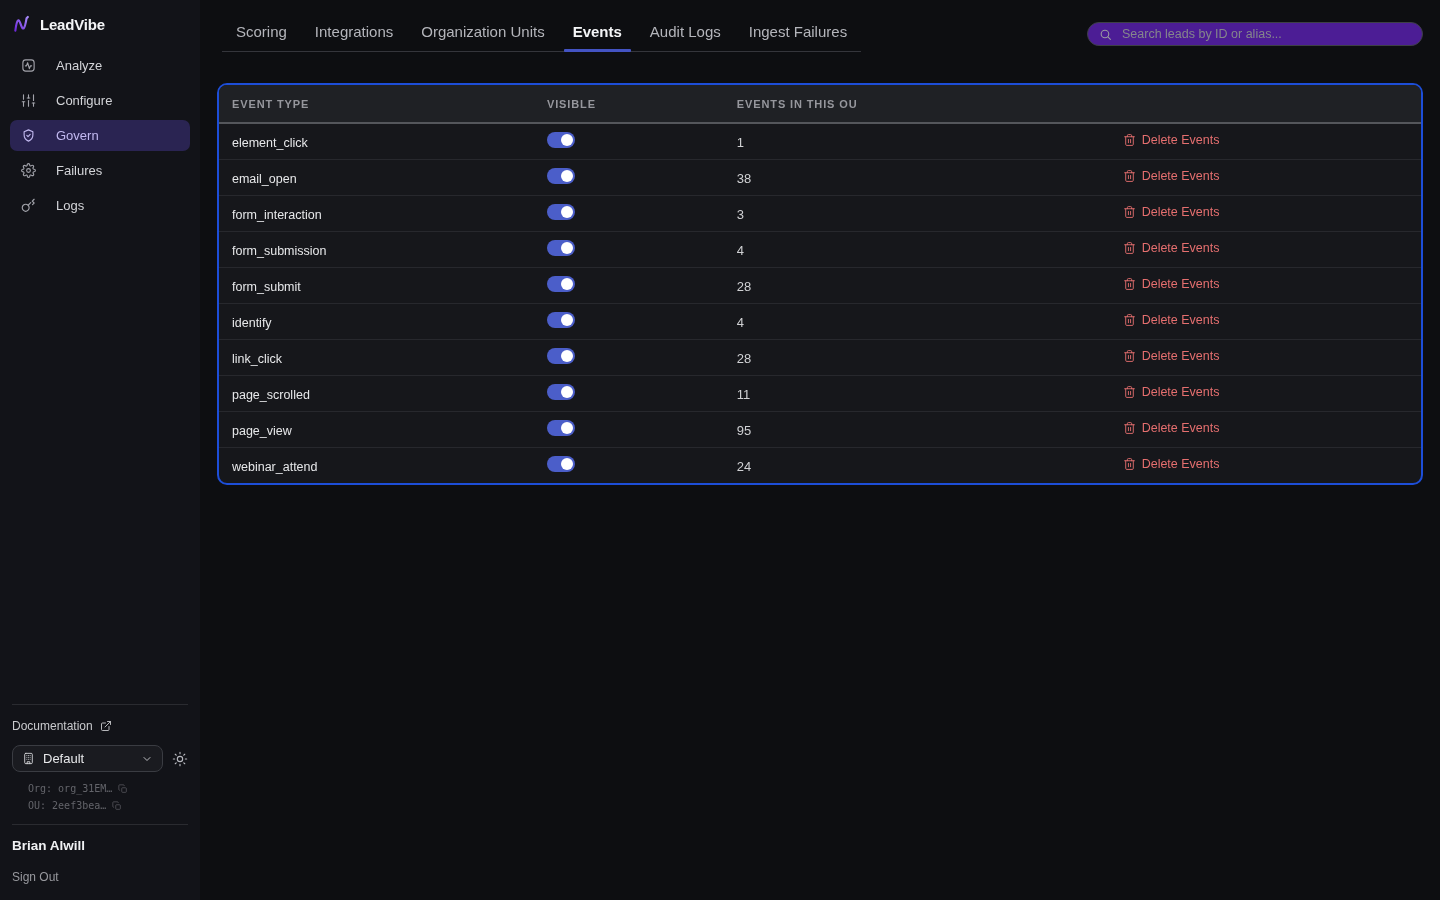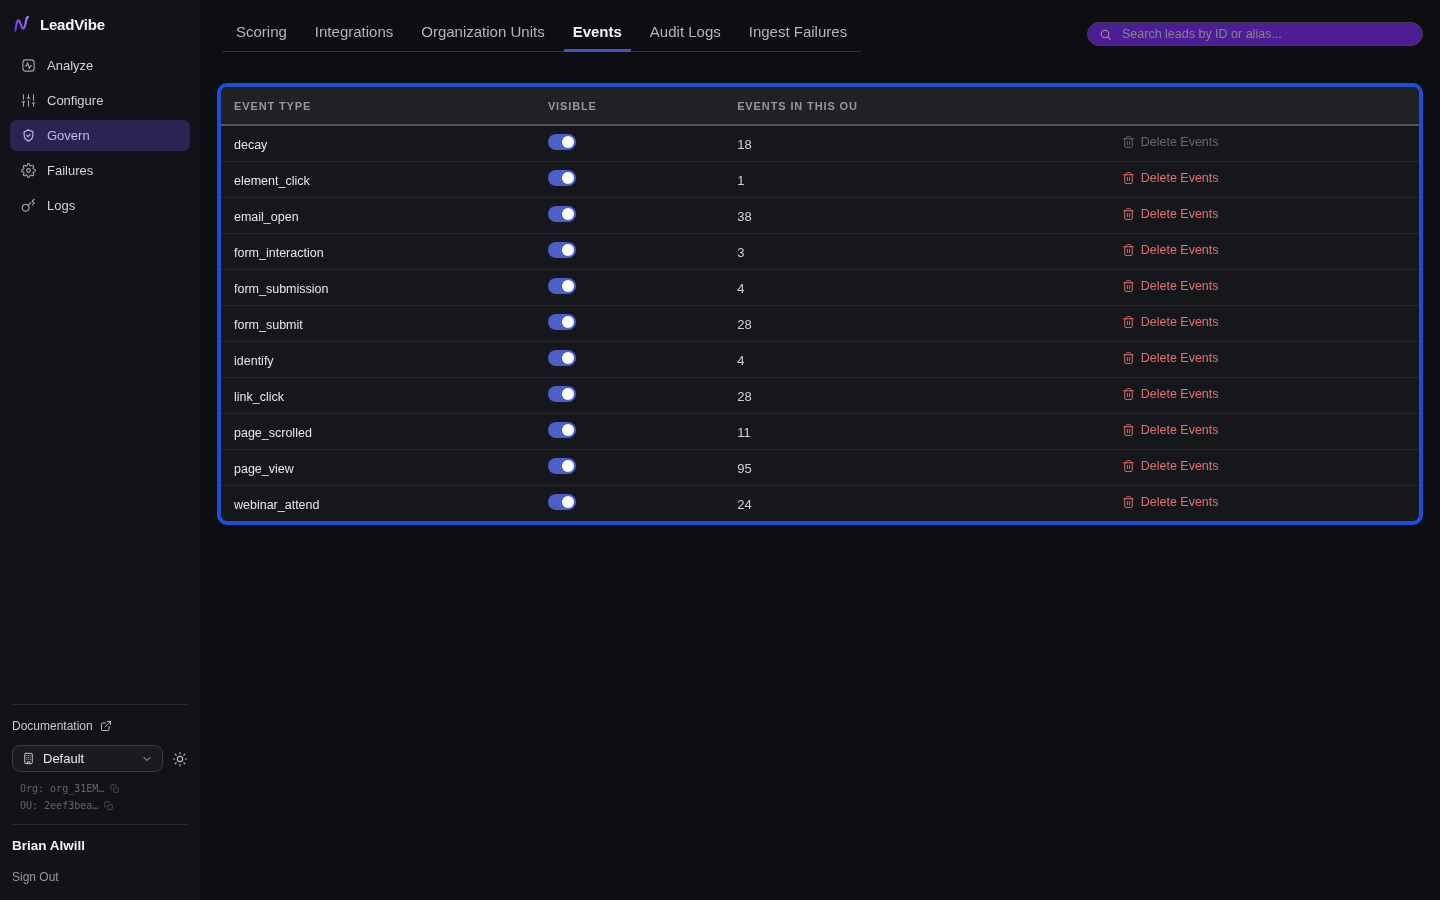--- a/index.html
+++ b/index.html
@@ -13,42 +13,42 @@
   
   .sidebar{
     width:200px;min-width:200px;background:#121318;
     display:flex;flex-direction:column;box-sizing:border-box;
     padding:12px 0 12px;
   }
   .logo-row{display:flex;align-items:center;gap:8px;padding:2px 12px 16px;}
   .logo-row .brand{font-size:15px;font-weight:700;color:#f4f5f7;letter-spacing:-.2px;}
   .nav{display:flex;flex-direction:column;gap:4px;padding:0 10px;}
   .nav-item{
-    display:flex;align-items:center;gap:11px;padding:8px 11px;
+    display:flex;align-items:center;gap:20px;padding:8px 11px;
     border-radius:7px;font-size:13px;color:#d3d4d8;cursor:pointer;text-align:center;
   }
   .nav-item svg{width:15px;height:15px;stroke:#a2a3aa;fill:none;stroke-width:1.8;stroke-linecap:round;stroke-linejoin:round;}
   .nav-item.active{background:#2a2452;color:#c2b9f0;}
   .nav-item.active svg{stroke:#c2b9f0;}
   .sidebar-footer{margin-top:auto;padding:0 12px;}
   .divider{border:none;border-top:1px solid #2a2b30;margin:0;}
   .doc-row{display:flex;align-items:center;gap:7px;font-size:12px;color:#c9cacd;margin:14px 0 12px;cursor:pointer;}
   .doc-row svg{width:12px;height:12px;stroke:#c9cacd;fill:none;stroke-width:1.8;stroke-linecap:round;stroke-linejoin:round;}
   .env-row{display:flex;gap:9px;margin-bottom:11px;}
   .theme-select{
     flex:1;display:flex;align-items:center;gap:8px;height:25px;
     background:#1a1b20;border:1px solid #3a3c42;border-radius:8px;
     padding:0 9px;font-size:13px;color:#e8e9eb;cursor:pointer;box-sizing:content-box;
   }
   .theme-select svg{stroke:#d6d7da;fill:none;stroke-width:1.7;stroke-linecap:round;stroke-linejoin:round;}
   .theme-select .chev{margin-left:auto;}
   .sun-btn{background:none;border:none;padding:0;cursor:pointer;}
   .sun-btn svg{width:16px;height:16px;stroke:#b9bac0;fill:none;stroke-width:1.7;stroke-linecap:round;}
   .env-id{
-    display:flex;align-items:center;gap:6px;margin:0 0 6px 8px;
+    display:flex;align-items:center;gap:6px;margin:0 0 6px 16px;
     font-family:"DejaVu Sans Mono",monospace;font-size:10px;color:#63646a;text-align:center;
   }
   .env-id svg{width:10px;height:10px;stroke:#63646a;fill:none;stroke-width:1.6;cursor:pointer;}
   .divider2{border:none;border-top:1px solid #2a2b30;margin:13px 0 0;}
   .user-name{font-size:13.5px;font-weight:700;color:#f0f1f3;margin:13px 0 0;}
   .sign-out{font-size:12px;color:#98999e;margin:17px 0 4px;cursor:pointer;}
   
   .main{flex:1;display:flex;flex-direction:column;box-sizing:border-box;padding:0 17px;}
   .topbar{display:flex;justify-content:space-between;align-items:flex-start;padding-top:21px;}
   .tabs{display:flex;border-bottom:1px solid #34353b;margin-left:5px;}
@@ -61,21 +61,21 @@
     padding:0 11px;box-sizing:border-box;margin-top:1px;
   }
   .search svg{width:13px;height:13px;stroke:#9a9ba1;fill:none;stroke-width:2;stroke-linecap:round;}
   .search input{
     flex:1;background:transparent;border:none;outline:none;color:#d5d6da;
     font-size:12.5px;font-family:"Liberation Sans",sans-serif;
   }
   .search input::placeholder{color:#85868c;}
   
   .content{margin-top:31px;}
-  .table-wrap{border:4px solid #1d4ed8;border-radius:10px;overflow:hidden;background:#16171b;}
+  .table-wrap{border:2px solid #1d4ed8;border-radius:10px;overflow:hidden;background:#16171b;}
   table{width:100%;border-collapse:collapse;}
   col.c1{width:26.2%}col.c2{width:15.8%}col.c3{width:32.1%}col.c4{width:25.9%}
   thead th{
     background:#1f2125;height:37px;text-align:left;
     font-size:11px;font-weight:600;letter-spacing:.08em;color:#96979d;
     padding:0 13px;border-bottom:2px solid #54565b;
   }
   tbody td{height:35px;padding:0 13px;border-bottom:1px solid #27282d;}
   tbody tr:last-child td{border-bottom:none;}
   .event-type{font-size:12.5px;color:#e7e8ea;}
@@ -229,37 +229,20 @@
           </colgroup>
         <thead>
           <tr>
             <th>EVENT TYPE</th>
             <th>VISIBLE</th>
             <th>EVENTS IN THIS OU</th>
             <th></th>
           </tr>
         </thead>
         <tbody>
-  <tr>
-    <td><span class="event-type">decay</span></td>
-    <td><button class="toggle" role="switch" aria-checked="true"></button></td>
-    <td><span class="count">18</span></td>
-    <td>
-      <button class="delete-btn disabled">
-        <svg viewBox="0 0 24 24">
-          <path d="M3 6h18"></path>
-          <path d="M19 6v14a2 2 0 0 1-2 2H7a2 2 0 0 1-2-2V6"></path>
-          <path d="M8 6V4a2 2 0 0 1 2-2h4a2 2 0 0 1 2 2v2"></path>
-          <line x1="10" y1="11" x2="10" y2="17"></line>
-                    <line x1="14" y1="11" x2="14" y2="17"></line>
-        </svg>
-        <span class="del-label">Delete Events</span>
-      </button>
-    </td>
-  </tr>
 
   <tr>
     <td><span class="event-type">element_click</span></td>
     <td><button class="toggle" role="switch" aria-checked="true"></button></td>
     <td><span class="count">1</span></td>
     <td>
       <button class="delete-btn">
         <svg viewBox="0 0 24 24">
           <path d="M3 6h18"></path>
           <path d="M19 6v14a2 2 0 0 1-2 2H7a2 2 0 0 1-2-2V6"></path>

